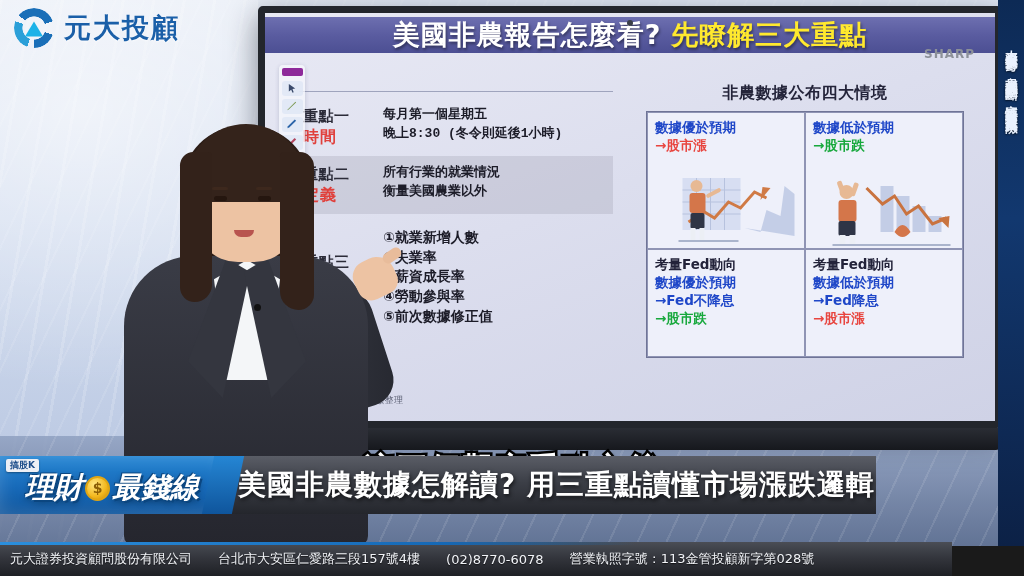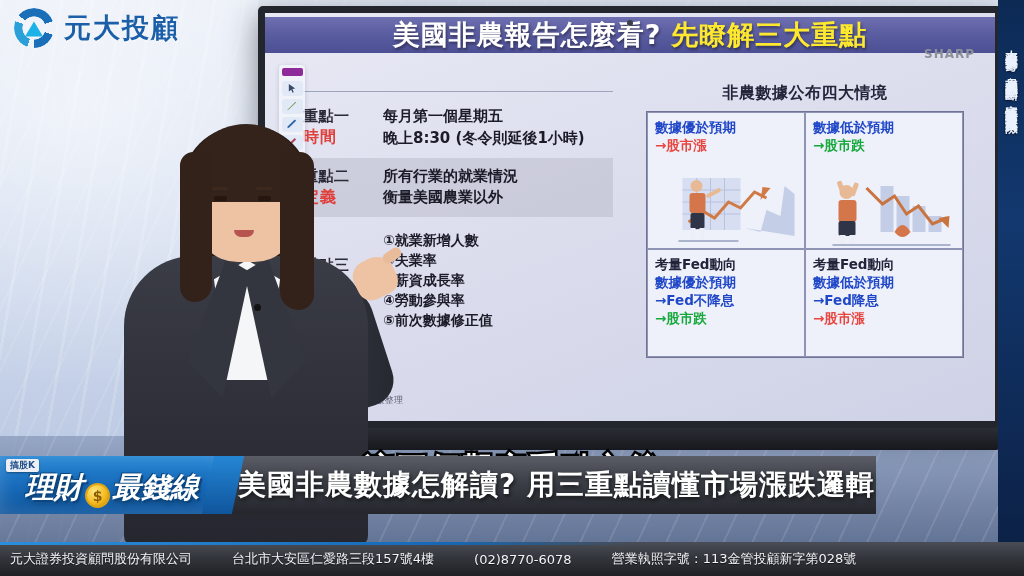--- a/index.html
+++ b/index.html
@@ -115,21 +115,21 @@
 
   .point-row { display:flex; align-items:flex-start; gap:14px; padding:8px 4px; }
   .point-row.shaded { background:rgba(160,160,175,.30); }
   .point-key { width:66px; flex:0 0 66px; text-align:left; }
   .point-key .k-top {
     font-size:15px; font-weight:700; color:#2b2b38; line-height:1.35; letter-spacing:.5px;
   }
   .point-key .k-sub {
     font-size:16px; font-weight:700; color:#e0403c; line-height:1.35; letter-spacing:1px;
   }
-  .point-val { font-size:15px; font-weight:700; color:#1c1c28; line-height:1.45; }
+  .point-val { font-size:13px; font-weight:700; color:#1c1c28; line-height:1.45;font-family:Liberation Mono, monospace; }
   .point-val .ln { display:block; white-space:nowrap; }
   .num-list { list-style:none; }
   .num-list li { font-size:14px; font-weight:700; color:#1c1c28; line-height:1.42; white-space:nowrap; }
   .src-note { position:absolute; left:34px; bottom:14px; font-size:9px; color:#5c6074; letter-spacing:.5px; }
 
   
   .matrix-title {
     text-align:center; font-size:16px; font-weight:700; color:#24243a;
     margin-bottom:7px; letter-spacing:.5px;
   }
@@ -255,21 +255,21 @@
     display:flex; align-items:center; justify-content:center;
     box-shadow:inset 0 0 18px rgba(255,255,255,.18);
   }
   .lt-badge {
     position:absolute; left:6px; top:3px; padding:1px 4px;
     background:#eceff5; color:#1d4e8a; font-size:9px; font-weight:700;
     border-radius:2px; letter-spacing:0; line-height:1.25;
     box-shadow:0 1px 2px rgba(0,0,0,.35);
   }
   .lt-logo-text {
-    display:flex; align-items:flex-end; gap:1px; margin-top:6px;
+    display:flex; align-items:center; gap:1px; margin-top:6px;
     font-size:29px; font-weight:700; color:#ffffff; font-style:italic;
     letter-spacing:0;
     text-shadow:2px 2px 0 #0b4680, -1px -1px 0 #0b4680, 0 3px 6px rgba(0,0,0,.4);
   }
   .lt-coin {
     width:25px;height:25px;border-radius:50%;
     background:radial-gradient(circle at 35% 30%,#ffe680,#f3b81e 60%,#c98a08);
     border:2px solid #e0a513; display:inline-flex; align-items:center; justify-content:center;
     font-size:14px; font-style:normal; color:#8a5d05; font-weight:700;
     text-shadow:none; margin:0 1px;
@@ -283,23 +283,23 @@
     content:""; position:absolute; left:-16px; top:0; width:30px; height:100%;
     background:linear-gradient(180deg,#2586d4,#0f559c); transform:skewX(-12deg);
   }
   .lt-head span {
     font-size:28px; font-weight:700; color:#ffffff; letter-spacing:1px;
     text-shadow:1px 2px 4px rgba(0,0,0,.7); white-space:nowrap;
   }
 
   
   .bottom-bar {
-    position:absolute; left:0; top:542px; width:1024px; height:34px; z-index:47;
+    position:absolute; left:0; top:542px; width:952px; height:34px; z-index:47;
     background:linear-gradient(180deg,#4a4d55 0%,#34363d 45%,#1e2025 100%);
-    display:flex; align-items:center; gap:40px; padding-left:10px;
+    display:flex; align-items:center; gap:26px; padding-left:10px;
   }
   .bottom-bar span { font-size:13px; color:#f2f4f8; font-weight:400; white-space:nowrap;
     text-shadow:0 1px 1px rgba(0,0,0,.6); }
   .bottom-accent {
     position:absolute; left:0; top:542px; width:636px; height:3px; z-index:48;
     background:linear-gradient(90deg,#2b8fdd,#1668b5 70%,rgba(22,104,181,0));
   }
 </style>
 </head>
 <body>

